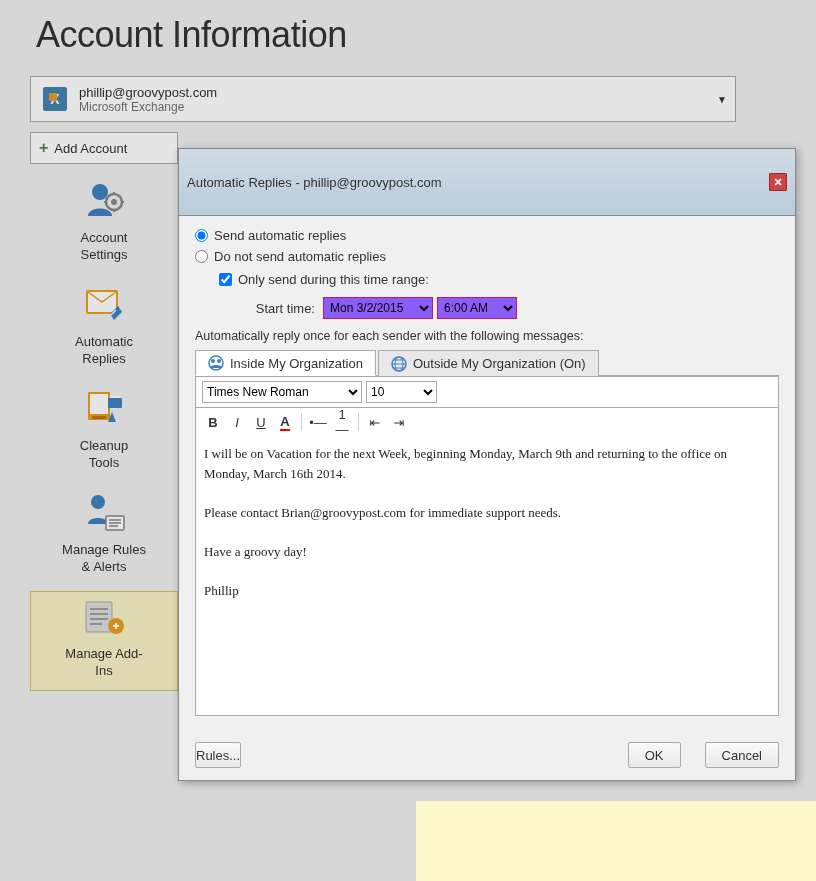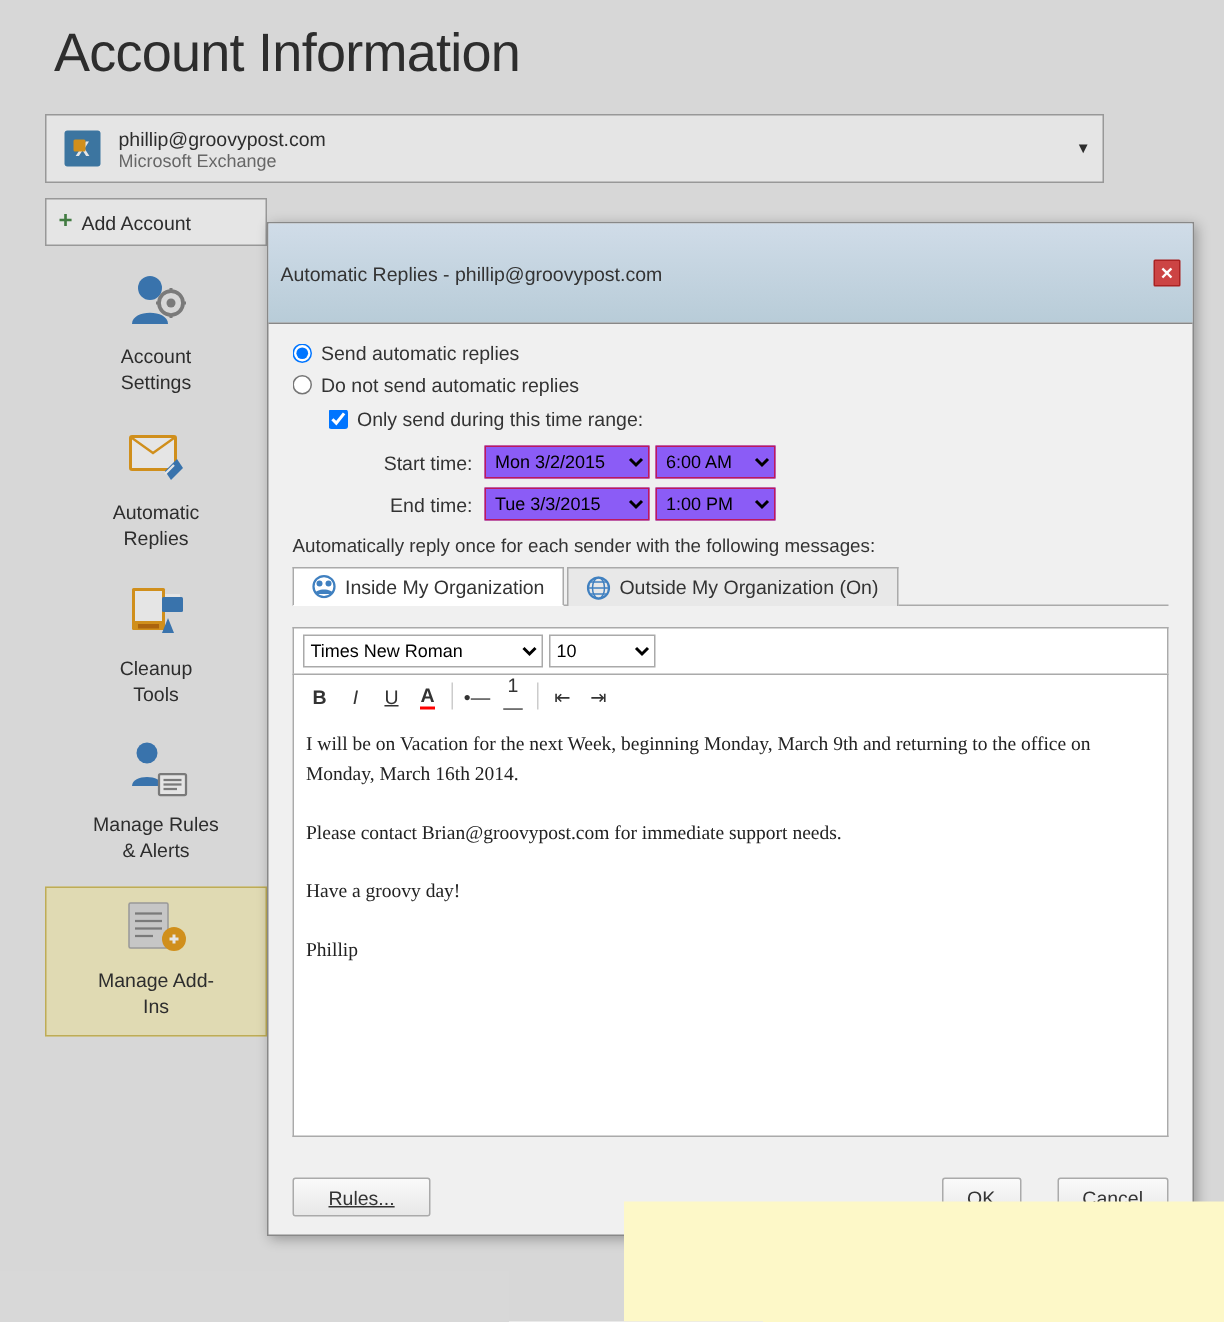--- a/index.html
+++ b/index.html
@@ -287,21 +287,21 @@
     }
 
     
     .editor-toolbar-row1 {
       display: flex;
       align-items: center;
       padding: 4px 6px;
       background: white;
       border: 1px solid #aaa;
       border-bottom: none;
-      margin-top: 14px;
+      margin-top: 0;
     }
     .font-select {
       width: 160px;
       height: 22px;
       border: 1px solid #aaa;
       background: white;
       font-size: 12px;
       margin-right: 4px;
     }
     .size-select {
@@ -373,22 +373,21 @@
       padding: 0 16px;
       border: 1px solid #aaa;
       background: linear-gradient(to bottom, #fafafa, #e8e8e8);
       font-size: 13px;
       color: #333;
       cursor: pointer;
       border-radius: 2px;
     }
     .btn-rules {
       height: 26px;
-      padding: 0 23px;
-      text-decoration: underline;
+      padding: 0 0;
     }
 
     
     .bottom-yellow {
       position: absolute;
       bottom: 0;
       right: 0;
       width: 400px;
       height: 80px;
       background: #fdf8c8;
@@ -530,29 +529,20 @@
       <span class="time-label">Start time:</span>
       <select class="time-select time-date-select">
         <option>Mon 3/2/2015</option>
       </select>
       <select class="time-select time-time-select">
         <option>6:00 AM</option>
       </select>
     </div>
 
     
-    <div class="time-row">
-      <span class="time-label">End time:</span>
-      <select class="time-select time-date-select">
-        <option>Tue 3/3/2015</option>
-      </select>
-      <select class="time-select time-time-select">
-        <option>1:00 PM</option>
-      </select>
-    </div>
 
     
     <p class="autoreply-desc">Automatically reply once for each sender with the following messages:</p>
 
     
     <div class="tabs-container">
       <div class="tab active">
         <svg class="tab-icon" viewBox="0 0 16 16">
           <circle cx="8" cy="8" r="7" fill="none" stroke="#4080c0" stroke-width="1.5"></circle>
           <circle cx="5" cy="6" r="2" fill="#4080c0"></circle>

